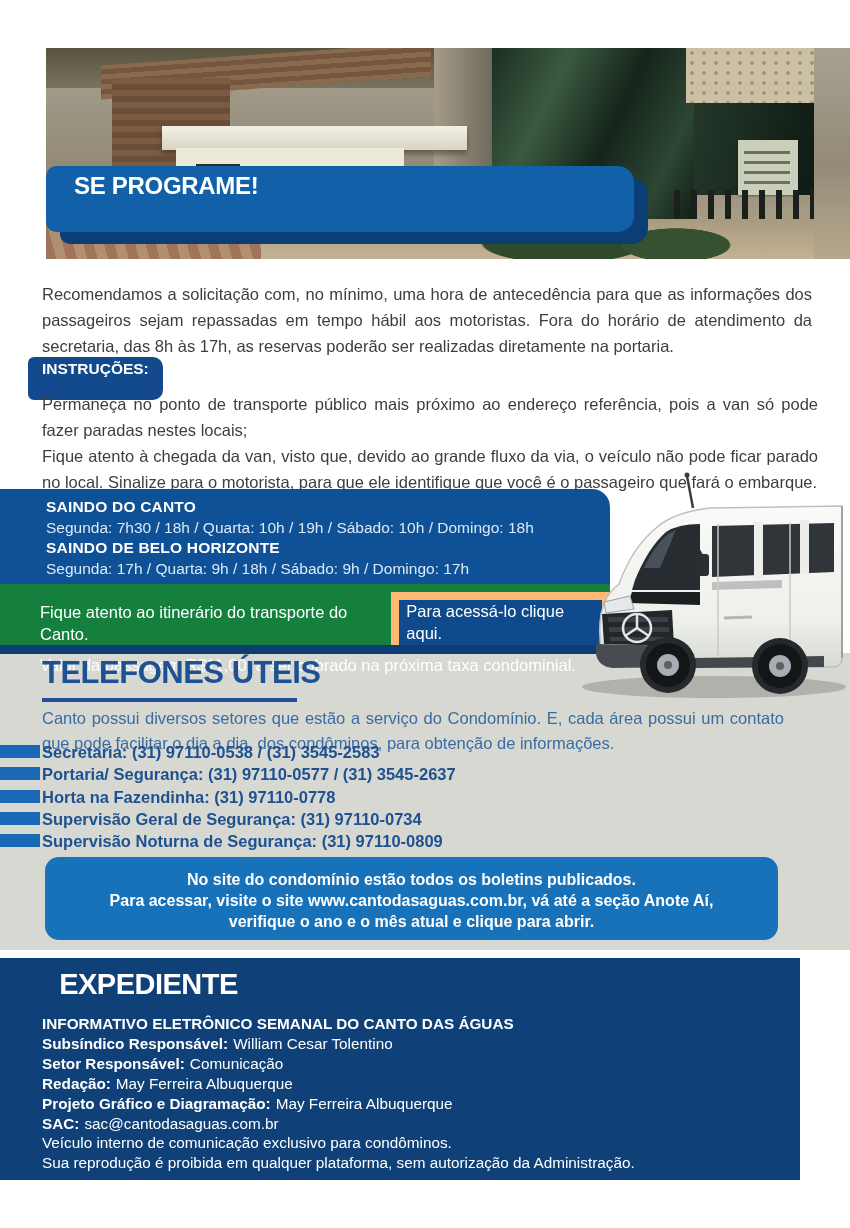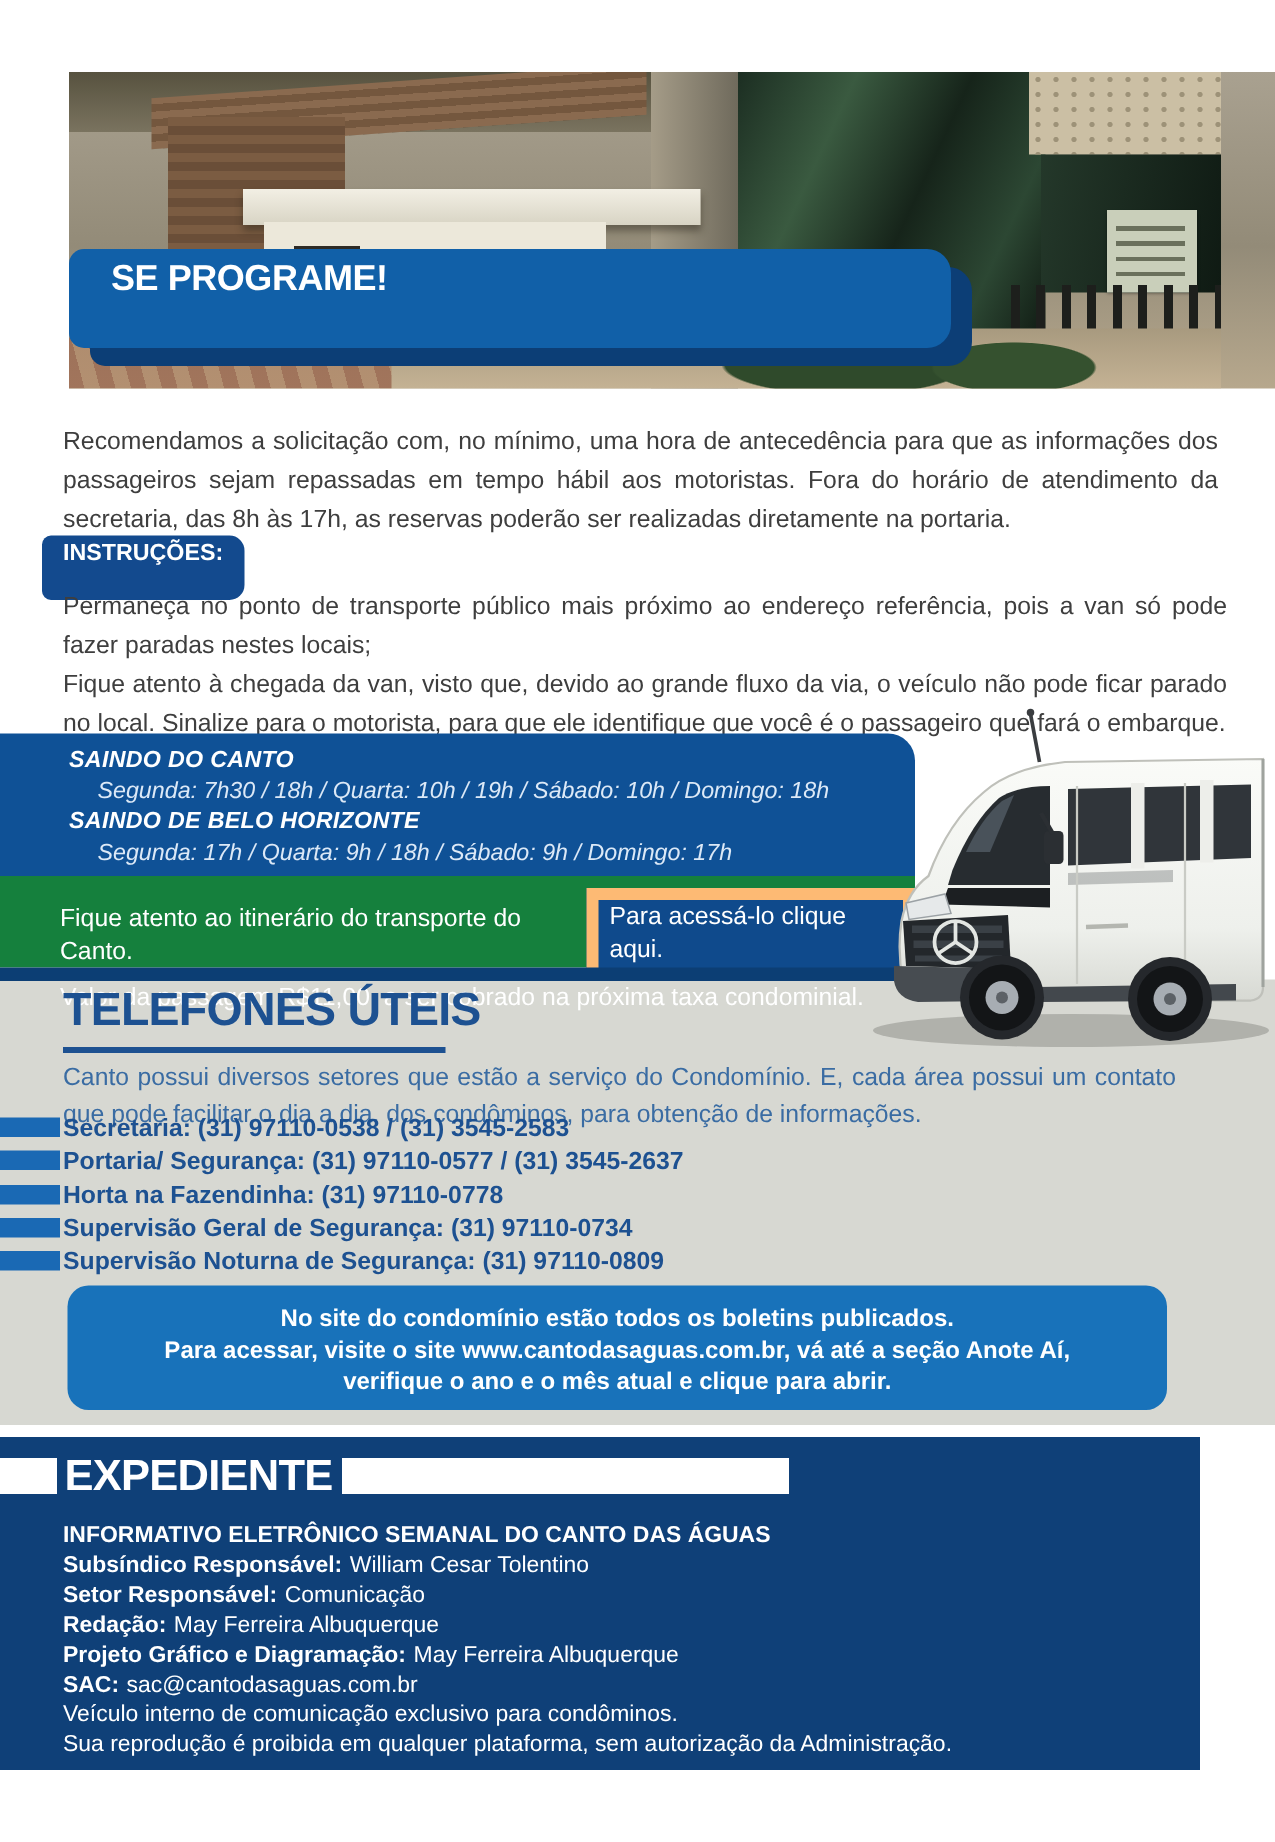--- a/index.html
+++ b/index.html
@@ -53,23 +53,23 @@
            font-weight:bold; font-size:15.5px; padding:3px 14px 22px; border-radius:6px 10px 10px 6px; }
   .instr-text { position:absolute; left:42px; top:391px; width:776px;
            font-size:16.5px; line-height:26px; color:#3e3e3e; text-align:justify; }
   .instr-text p { margin:0; }
 
   
   .gray-band { position:absolute; left:0; top:653px; width:850px; height:297px; background:#d7d8d2; }
 
   
   .sched-box { position:absolute; left:0; top:489px; width:610px; height:105px; background:#0f5196;
-           border-radius:0 18px 0 0; color:#fff; padding:8px 0 0 46px; box-sizing:border-box; z-index:2;font-style:italic; }
+           border-radius:0 18px 0 0; color:#fff; padding:8px 0 0 46px; box-sizing:border-box; z-index:2; }
   .sched-title { font-weight:bold; font-size:15.5px; line-height:20px; letter-spacing:.2px; }
-  .sched-times { font-size:15.5px; line-height:21px; color:#dce9f7;margin-left:19px; }
+  .sched-times { font-size:15.5px; line-height:21px; color:#dce9f7; }
   .itin-box { position:absolute; left:0; top:584px; width:610px; height:61px; background:#15803d;
            color:#fff; padding:8px 0 0 40px; box-sizing:border-box; z-index:2; font-size:16.5px; }
   .itin-line1 { display:flex; align-items:center; gap:8px; margin-bottom:2px; line-height:22px; }
   .itin-link { background:#0f4a8c; border:8px solid #fdba74; padding:0 7px 2px; display:inline-block; cursor:pointer; }
   .itin-strip { position:absolute; left:0; top:645px; width:610px; height:9px; background:#0c3e74;
            border-radius:0 0 8px 0; z-index:2; }
 
   
   .van { position:absolute; left:572px; top:468px; width:278px; height:245px; z-index:4; }
 
@@ -83,21 +83,21 @@
   .phone-bar { position:absolute; left:0; top:4px; width:40px; height:13px; background:#1a69b4; }
   .phone-text { margin-left:42px; font-size:16.5px; font-weight:bold; color:#1d5191; line-height:22px; }
 
   
   .site-box { position:absolute; left:45px; top:857px; width:733px; height:83px; background:#1872ba;
            border-radius:14px; color:#fff; font-weight:bold; font-size:16px; text-align:center;
            padding-top:12px; box-sizing:border-box; line-height:21px; z-index:3; }
 
   
   .exped-block { position:absolute; left:0; top:958px; width:800px; height:222px; background:#0f4078; }
-  .exped-header { position:absolute; left:0; top:11px; display:flex; align-items:center; height:30px; }
+  .exped-header { position:absolute; left:0; top:11px; display:flex; align-items:center; height:30px;flex-direction:column; }
   .exped-bar { background:#ffffff; height:24px; }
   .bar-l { width:38px; } .bar-r { width:298px; }
   .exped-title { color:#fff; font-weight:bold; font-size:29px; letter-spacing:-.5px; margin:0 6px 0 5px; line-height:30px; }
   .exped-content { position:absolute; left:42px; top:56px; width:730px; color:#ffffff;
            font-size:15.3px; line-height:19.9px; }
   .exped-heading { font-weight:bold; }
   .exped-row span { margin-left:5px; }
 </style>
 </head>
 <body>

